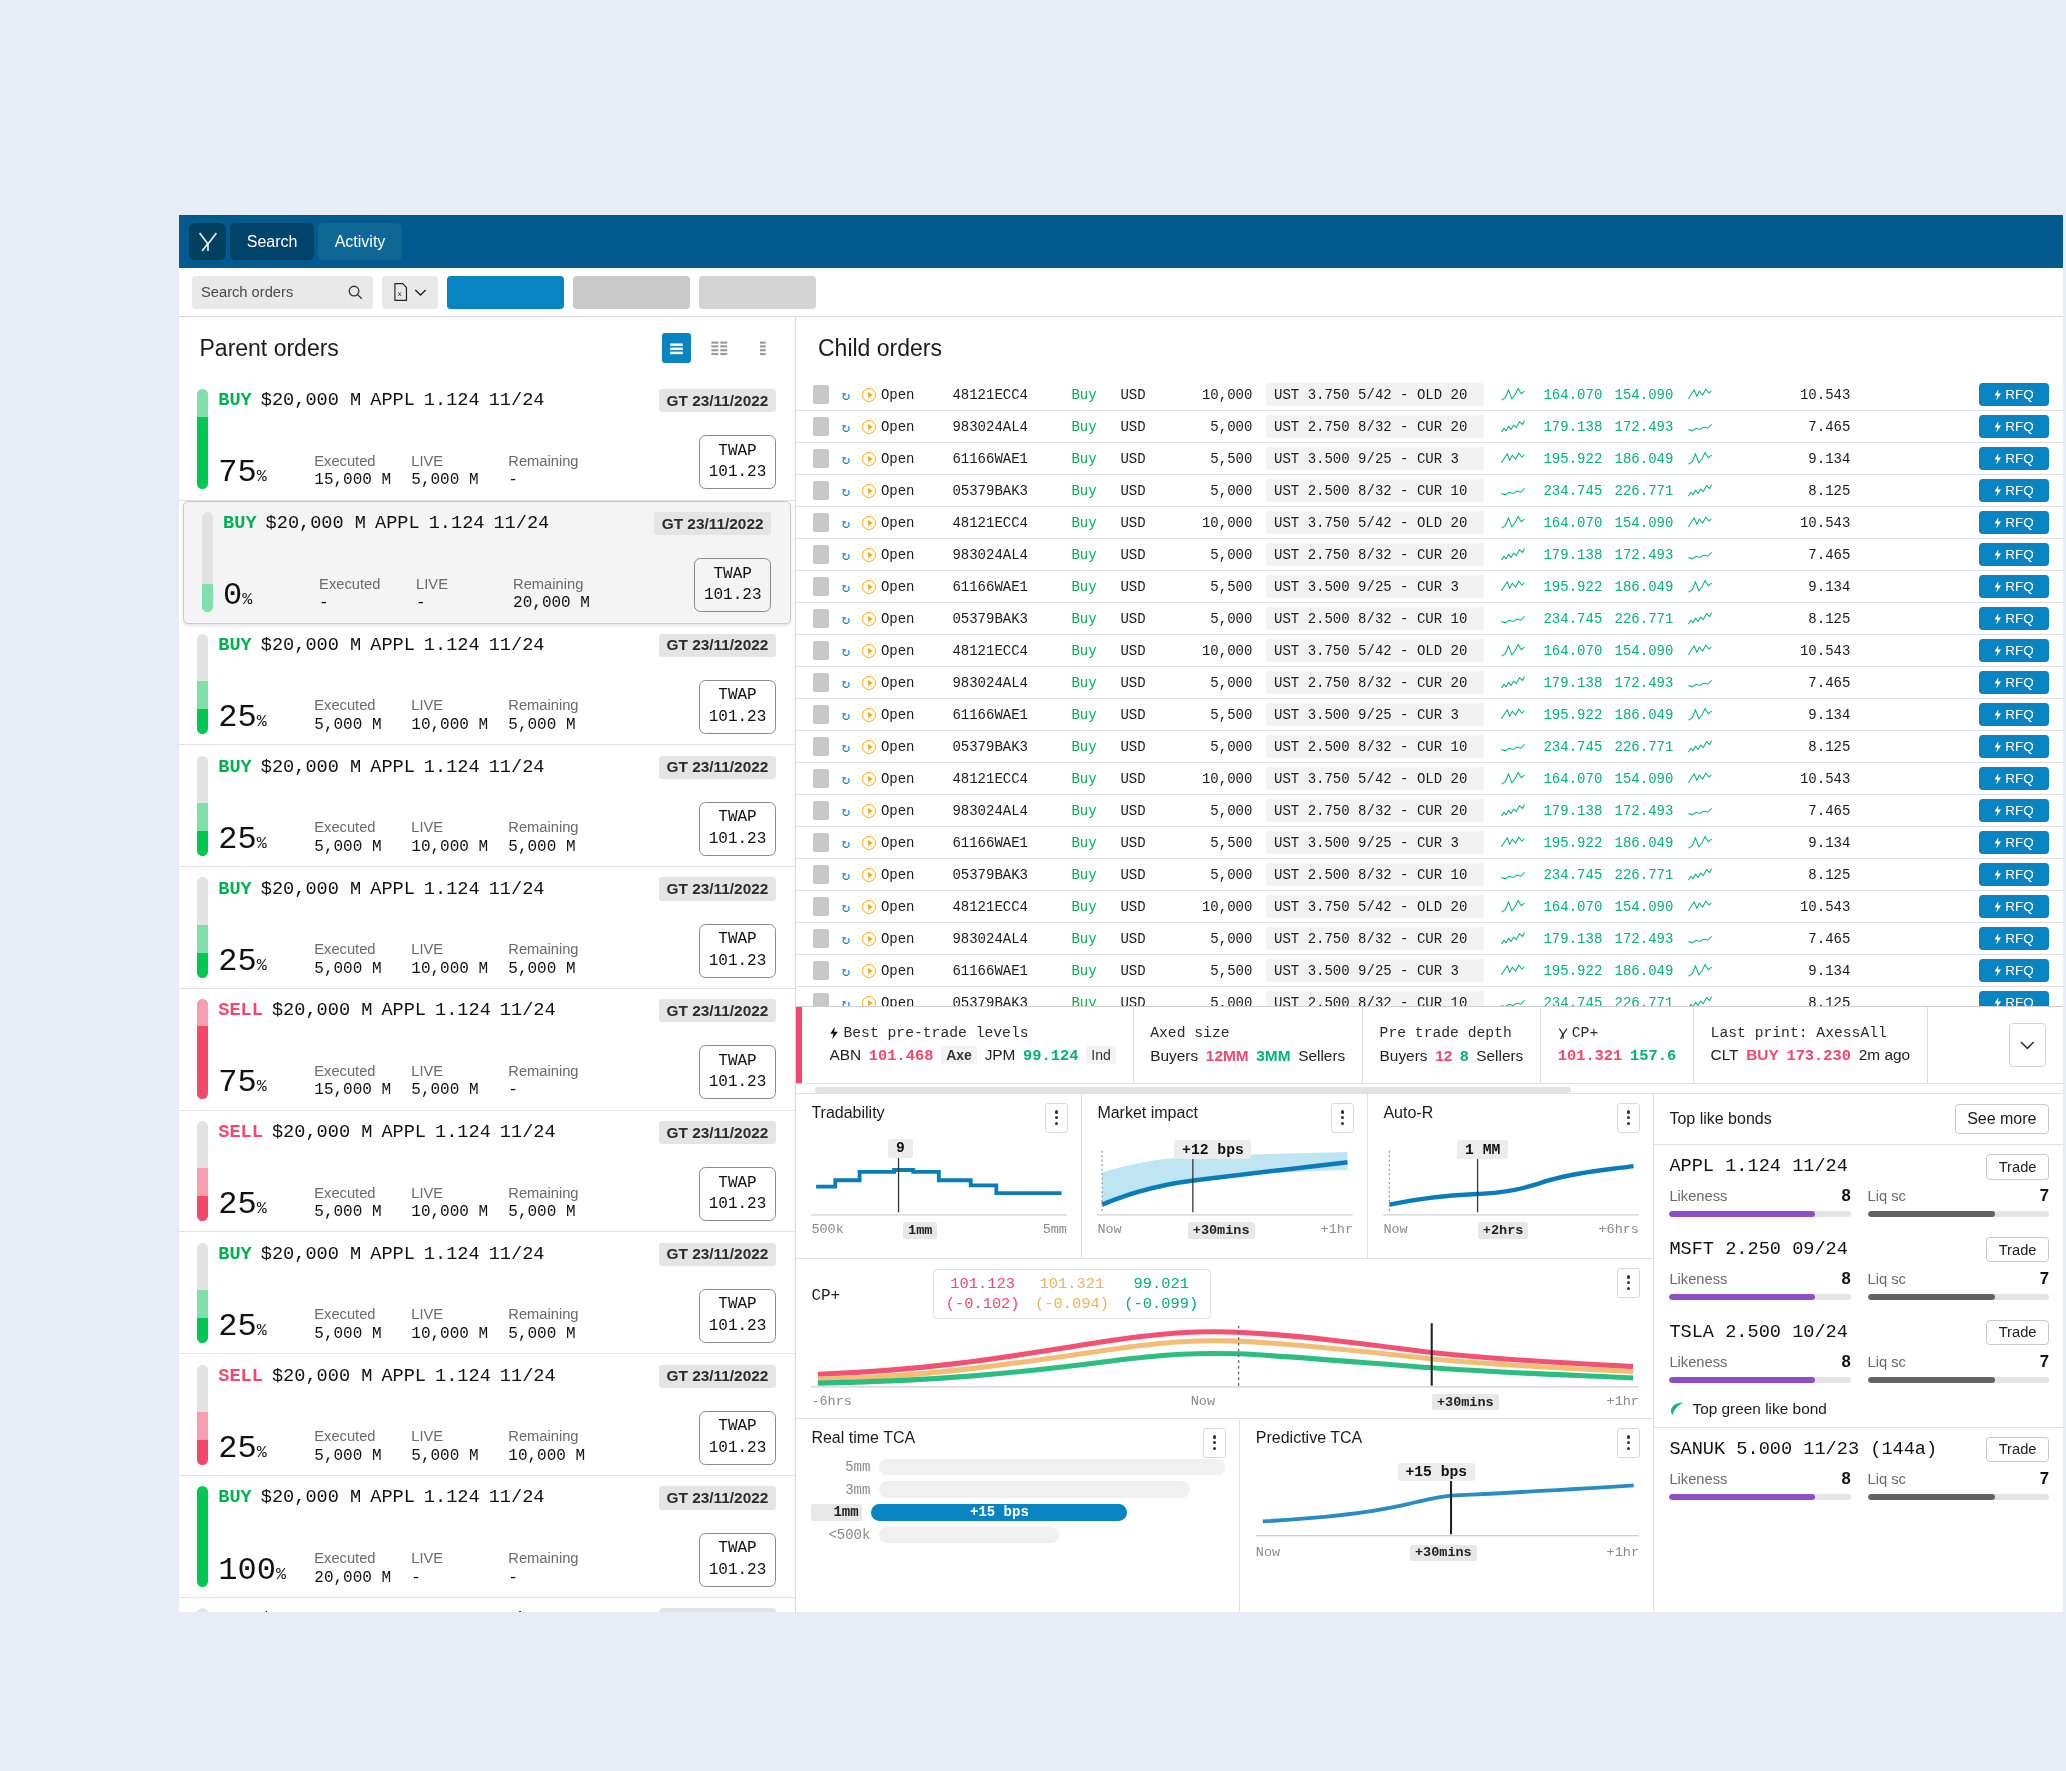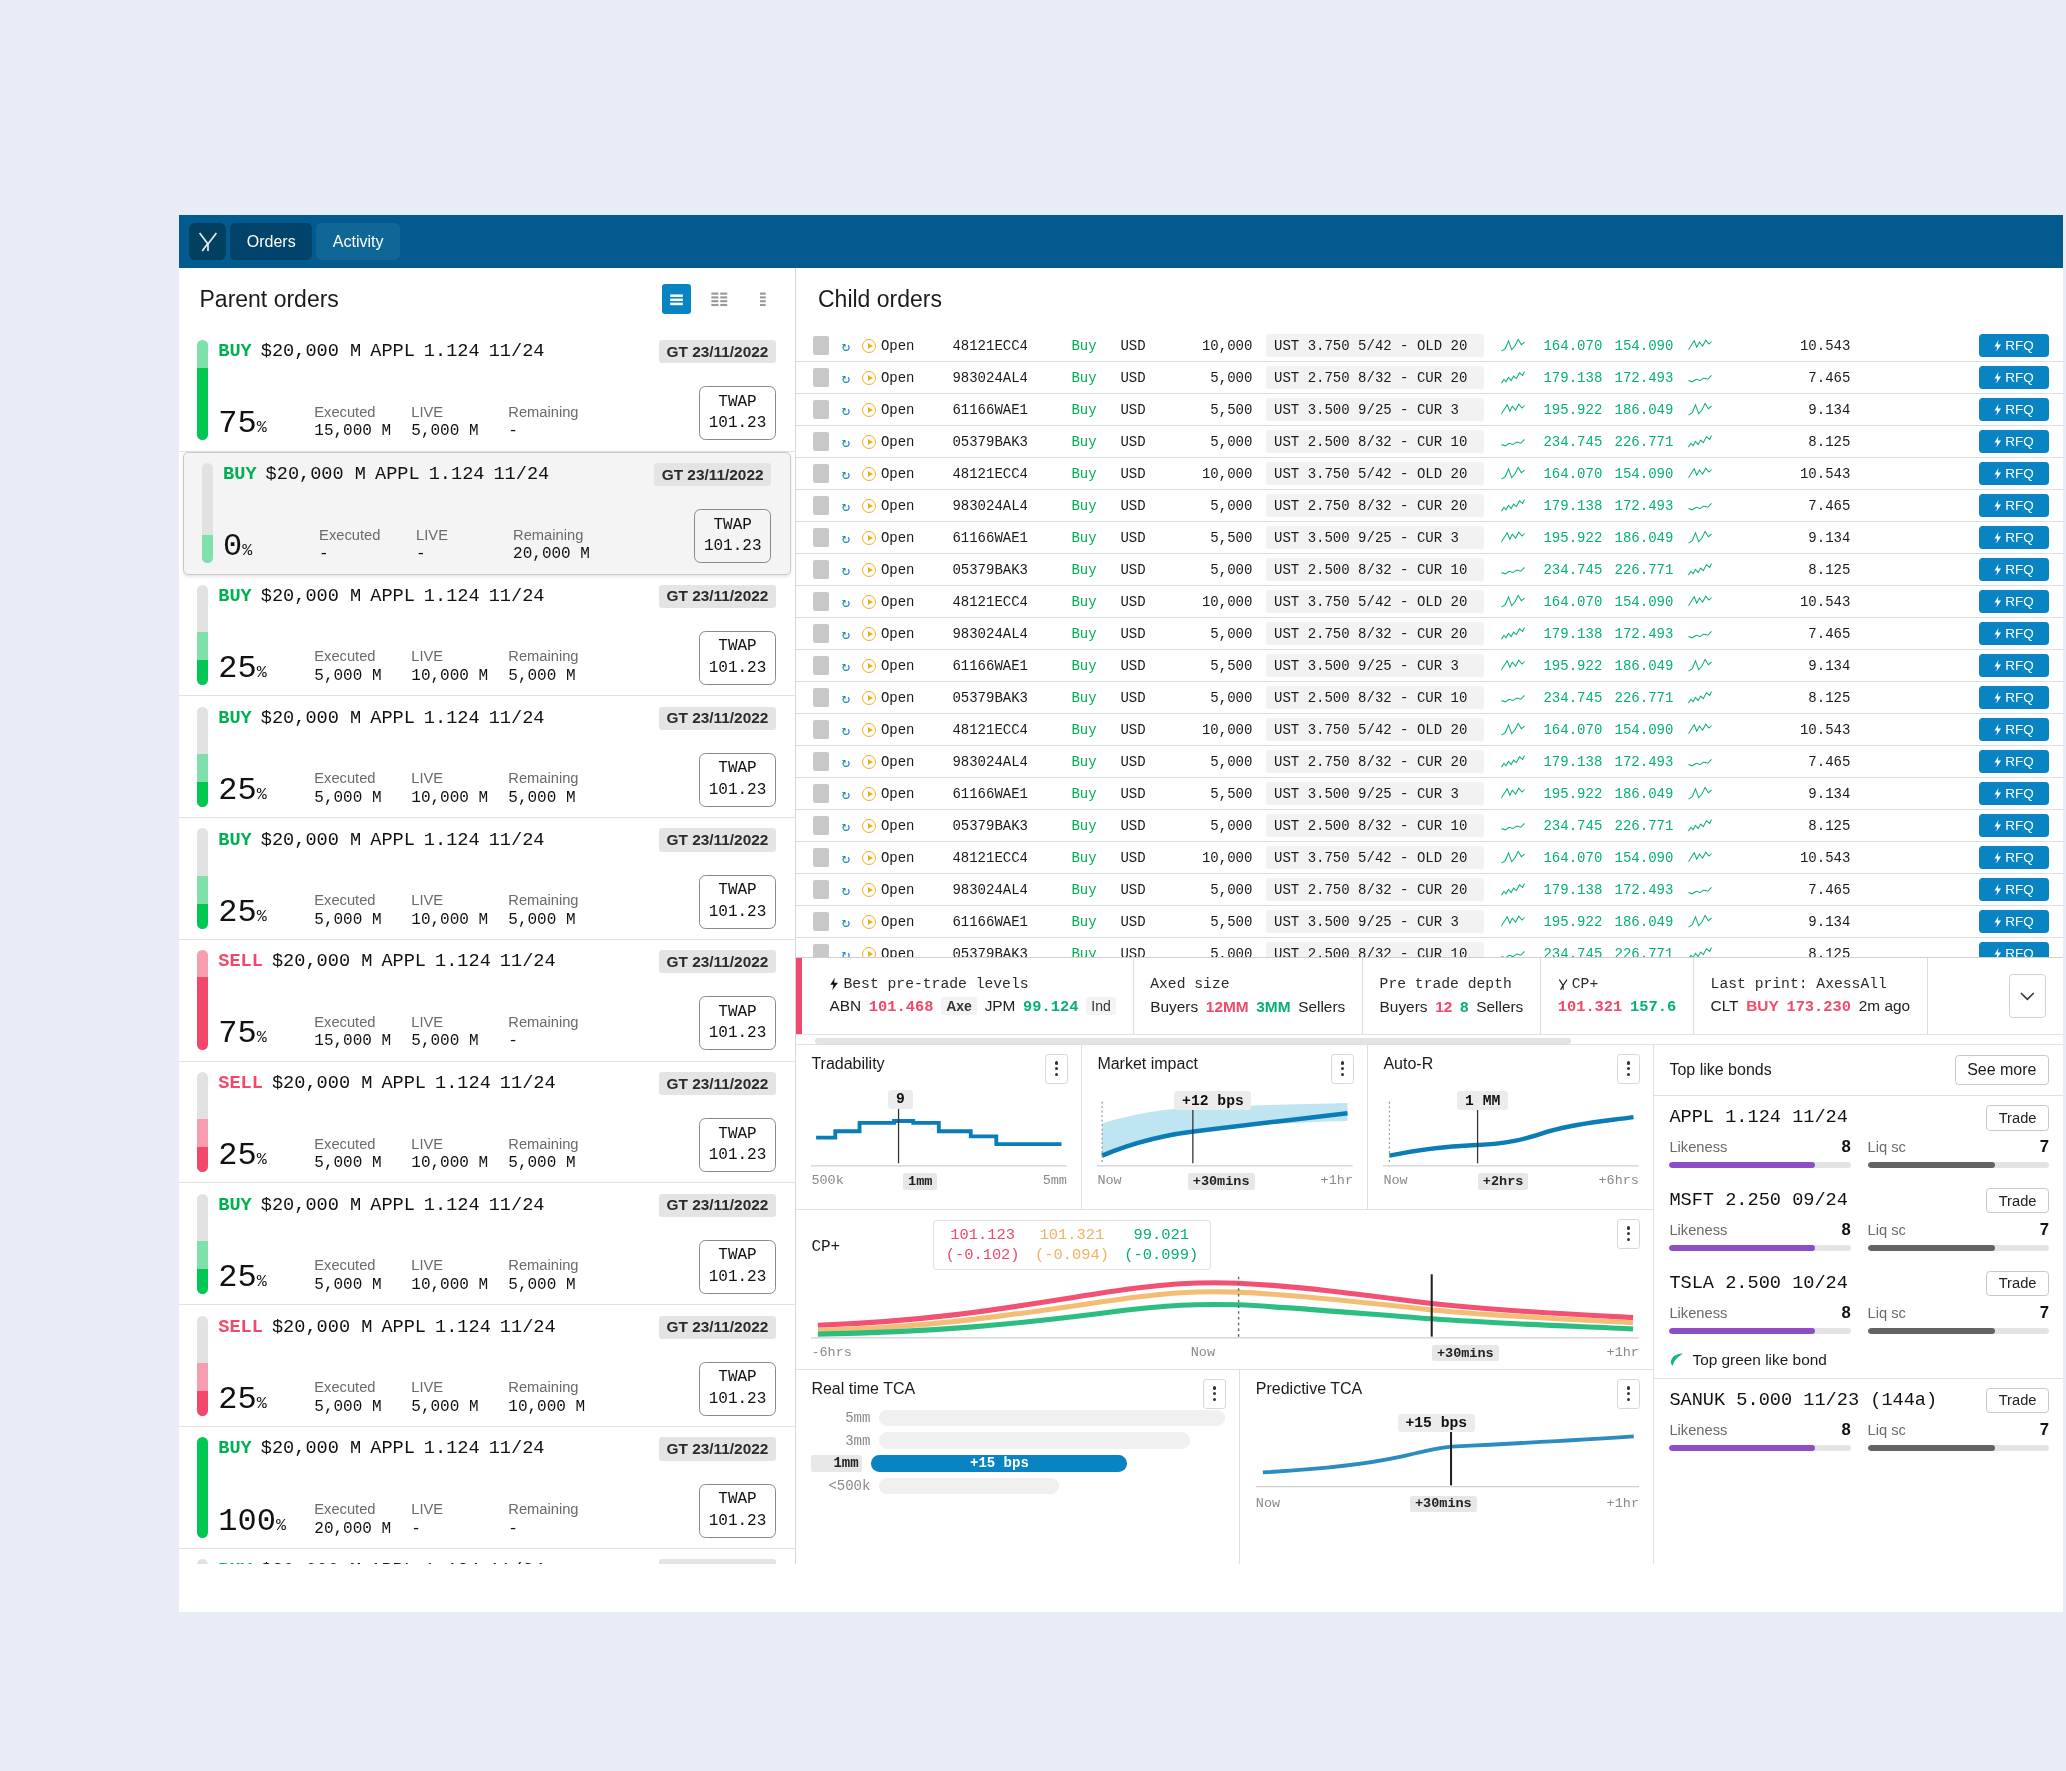--- a/index.html
+++ b/index.html
@@ -212,27 +212,48 @@
 
 <div class="app">
 
   <div class="topbar">
     <div class="logo">
       <svg width="22" height="22" viewBox="0 0 34 34">
         <path d="M4 3 L17 20 L17 31 M30 3 L17 20 M8 31 L17 19" stroke="#e8eef2" stroke-width="2.6" fill="none"></path>
       </svg>
     </div>
     <div class="navtab active">
-      <span>Orders</span>
+      <span>Search</span>
     </div>
     <div class="navtab alt">
       <span>Activity</span>
     </div>
   </div>
 
+  <div class="toolbar">
+    <div class="search">
+      <span>Search orders</span>
+      <svg width="16.7" height="16.7" viewBox="0 0 26 26">
+        <circle cx="11" cy="11" r="7.5" stroke="#333" stroke-width="2" fill="none"></circle>
+        <line x1="16.5" y1="16.5" x2="23" y2="23" stroke="#333" stroke-width="2"></line>
+      </svg>
+    </div>
+    <div class="toolbtn">
+      <svg width="15.4" height="18" viewBox="0 0 24 28">
+        <path d="M3 1 h12 l6 6 v20 H3z" fill="none" stroke="#222" stroke-width="1.8"></path>
+        <text x="7" y="20" font-size="11" fill="#222" font-family="monospace">x</text>
+      </svg>
+      <svg width="13" height="9" viewBox="0 0 20 14">
+        <path d="M2 3 L10 11 L18 3" stroke="#222" stroke-width="2.2" fill="none"></path>
+      </svg>
+    </div>
+    <div class="blockbtn blue"></div>
+    <div class="blockbtn grey"></div>
+    <div class="blockbtn grey2"></div>
+  </div>
 
   <div class="main">
 
     <div class="left">
       <div class="panelhead">
         <h2>Parent orders</h2>
         <div class="viewicons">
           <div class="vicon active">
             <svg width="19" height="19" viewBox="0 0 30 30">
               <rect x="5" y="7" width="20" height="4" fill="#fff"></rect>

